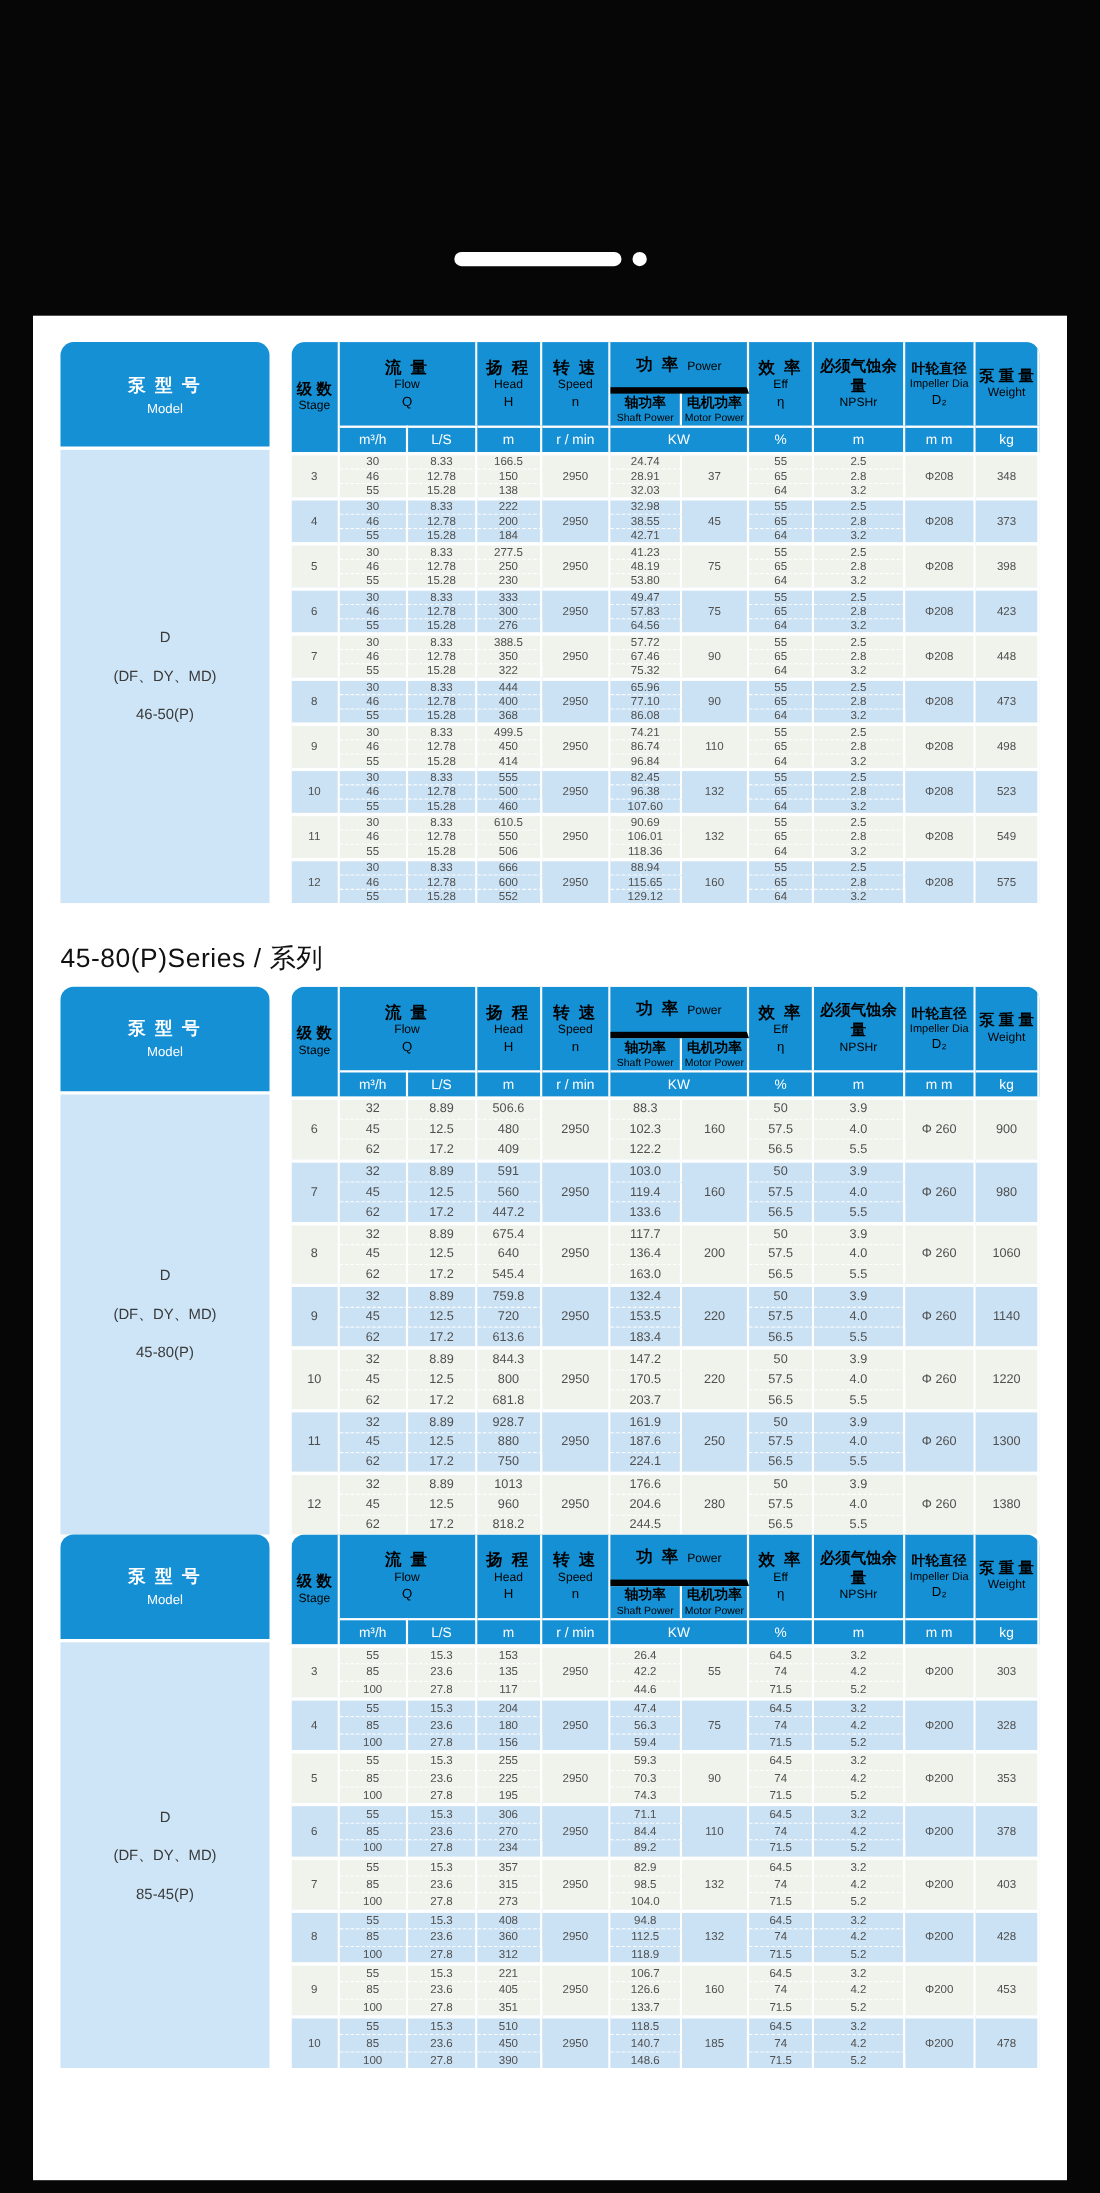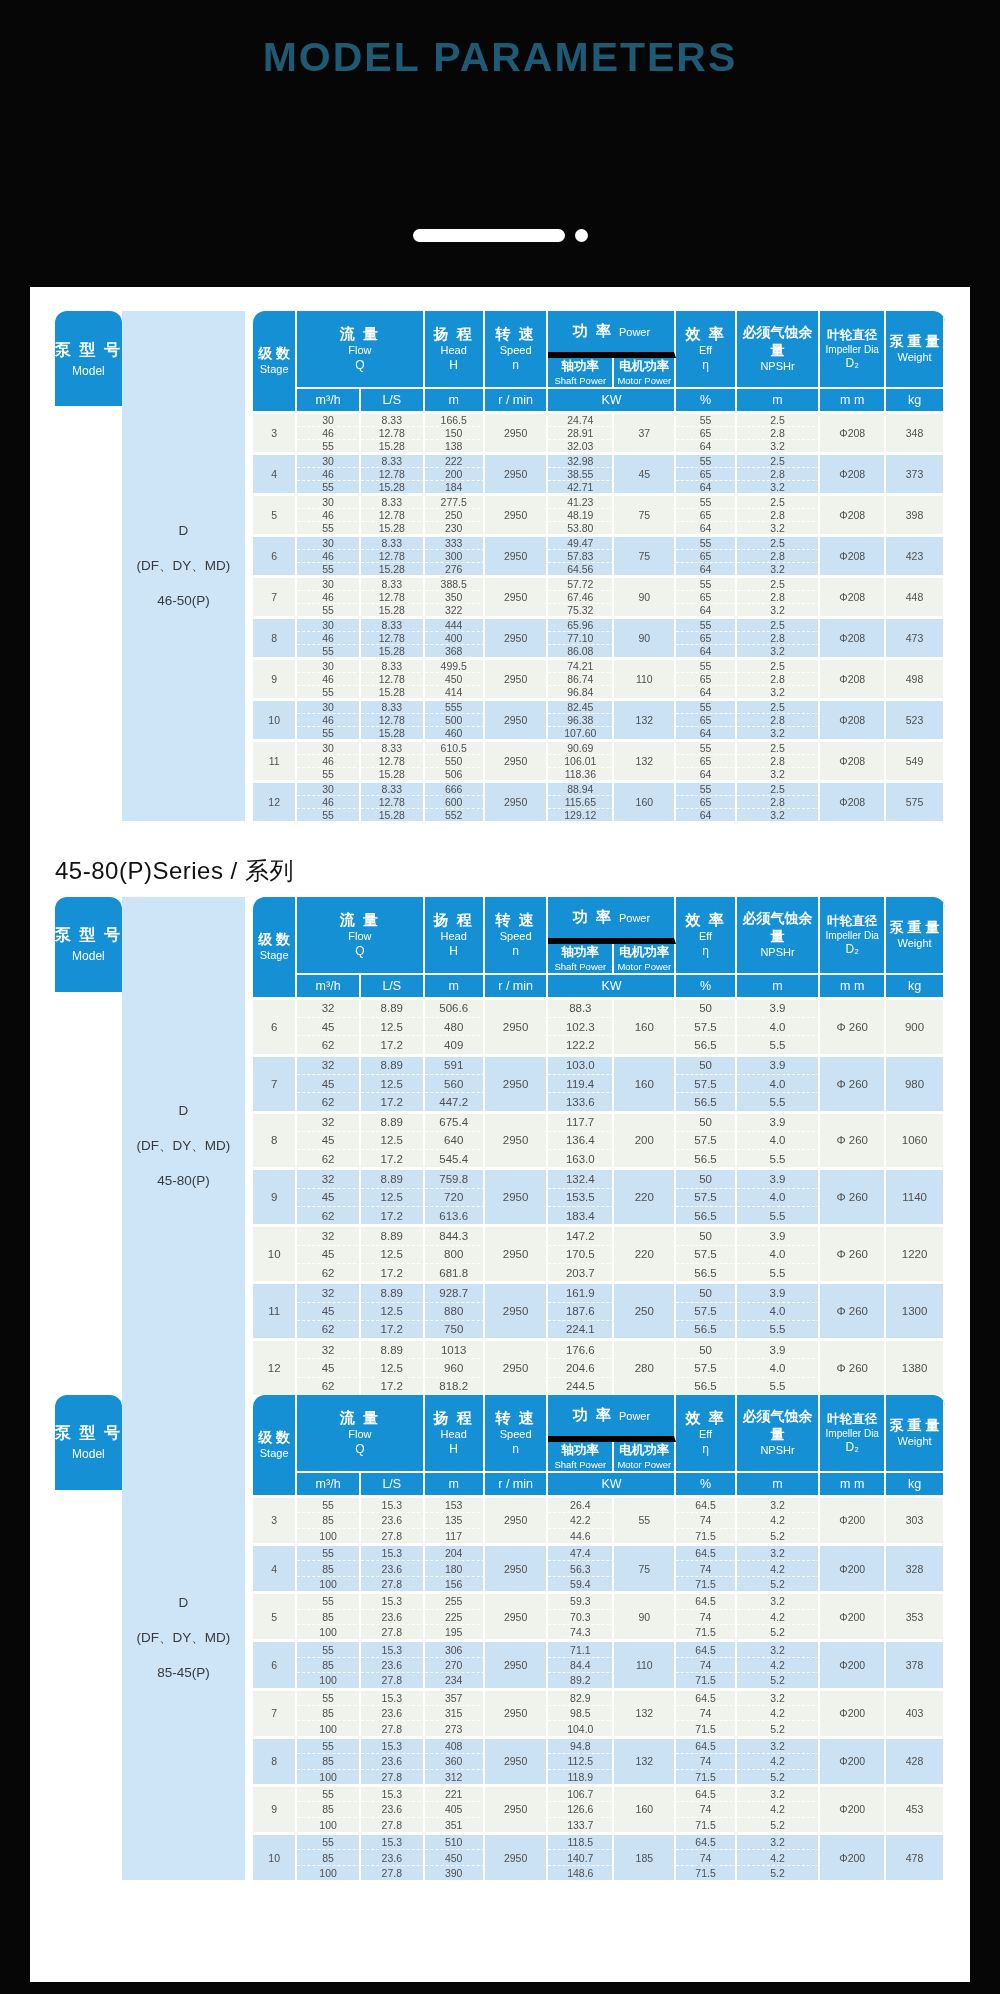--- a/index.html
+++ b/index.html
@@ -40,41 +40,41 @@
   .series:first-child h2{margin-top:0;}
   
   :root{
     --blue:#1590d4;
     --row-light:#eff3ec;
     --row-blue:#cbe2f4;
     --model-bg:#cde5f7;
     --ink:#4f4f4f;
   }
   .tbl{display:flex;align-items:stretch;}
-  .model-col{width:190px;margin-right:8px;display:flex;flex-direction:row;}
+  .model-col{width:190px;margin-right:20px;display:flex;flex-direction:column;}
   .model-head{
     height:95px;background:var(--blue);border-radius:12px 12px 0 0;
     color:#fff;display:flex;flex-direction:column;justify-content:center;align-items:center;
     margin-bottom:3px;
   }
   .mh-zh{font-size:16px;font-weight:700;letter-spacing:2px;}
   .mh-en{font-size:12px;margin-top:3px;}
   .model-body{
     flex:1;background:var(--model-bg);
     display:flex;flex-direction:column;justify-content:center;align-items:center;
     color:#3a3a3a;font-size:13.5px;
   }
   .model-body .mline{line-height:2.6;}
   .gridwrap{flex:1;border-radius:12px 12px 0 0;overflow:hidden;}
   table{width:100%;border-collapse:separate;border-spacing:0;table-layout:fixed;height:100%;}
   th,td{
     padding:0;text-align:center;vertical-align:middle;
     border-right:2px solid #fff;
   }
-  thead th{background:var(--blue);color:#ffffff;font-weight:400;}
+  thead th{background:var(--blue);color:#000000;font-weight:400;}
   thead .zh{font-size:14px;font-weight:700;}
   thead .zh.big{font-size:15px;letter-spacing:2px;}
   thead .en{font-size:11px;line-height:1.25;}
   thead .en.sym{font-size:12px;}
   tr.r1 th{height:41px;}
   th.c-power{height:26px;border-bottom:6px solid #000000;}
   th.c-power .zh{margin-right:6px;}
   tr.subhead th{height:28px;}
   tr.subhead .zh{font-size:12.5px;}
   tr.subhead .en{font-size:9.5px;}
@@ -88,21 +88,20 @@
   .t3 tbody td{height:14.4px;font-size:10.5px;}
   tbody tr.gs td{border-top:3px solid #fff;}
   tbody td.d{border-bottom:1px dashed #fff;}
   tbody tr.p0 td{background:var(--row-light);}
   tbody tr.p1 td{background:var(--row-blue);}
 </style>
 </head>
 <body>
 
 <div class="hero">
-  <div class="hero-sub">MODEL PARAMETERS</div>
   <div class="hero-line">
     <span class="bar"></span>
     <span class="dot"></span>
   </div>
 </div>
 
 <div class="panel">
     <section class="series">
       <div class="tbl t1">
         <div class="model-col">

